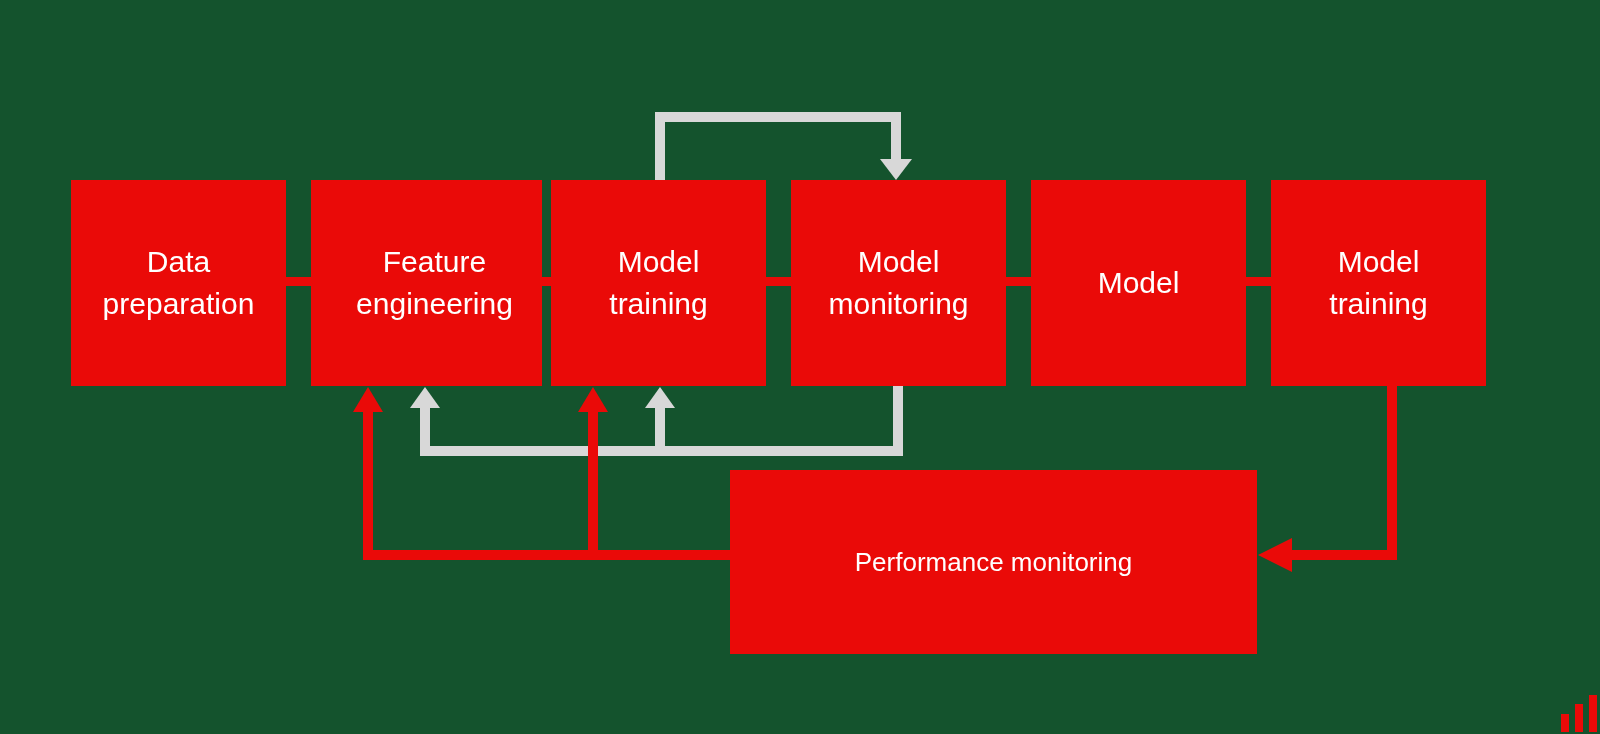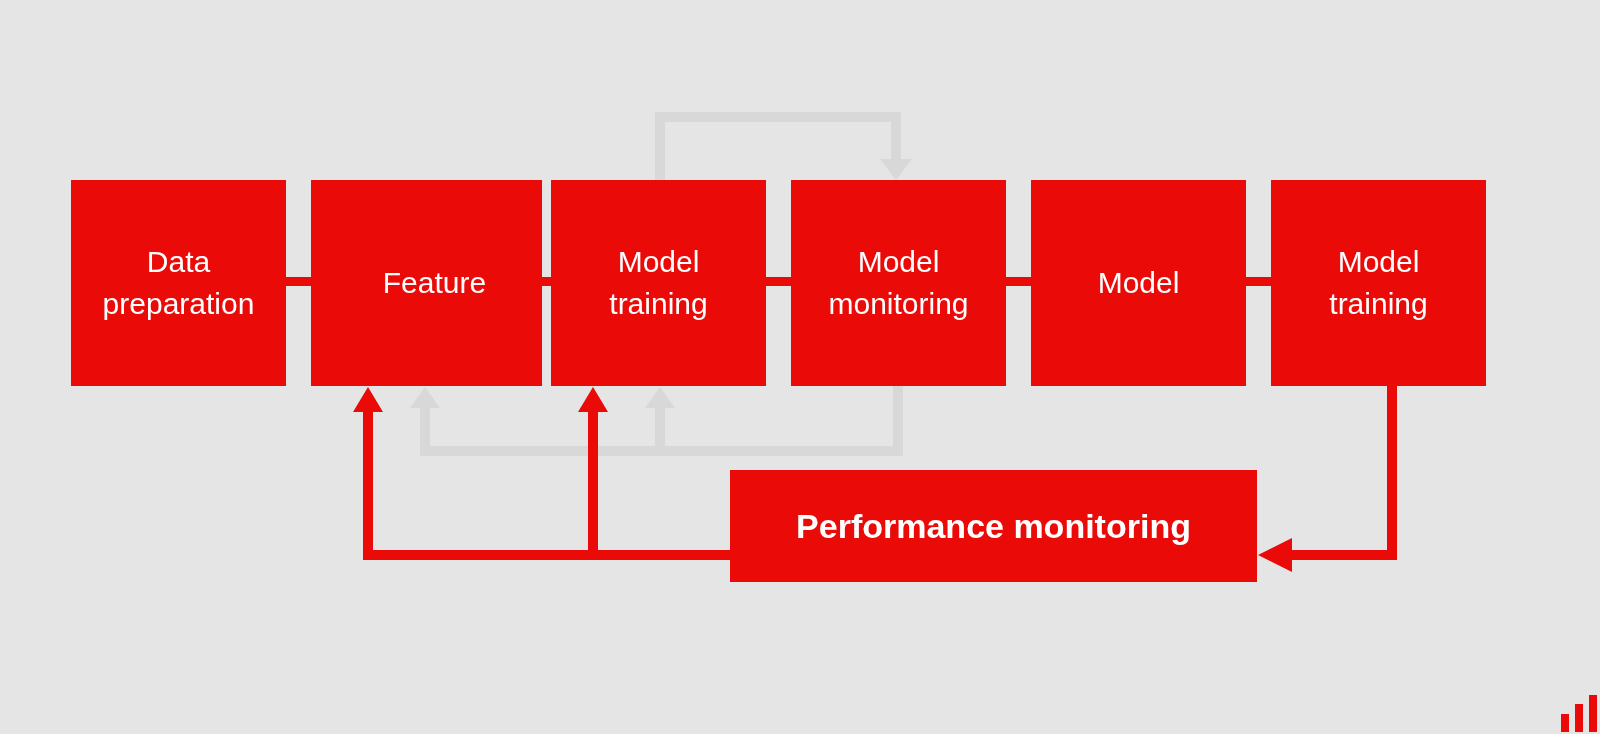--- a/index.html
+++ b/index.html
@@ -1,39 +1,39 @@
 <!DOCTYPE html>
 <html><head>
 <meta charset="utf-8">
 <style>
   html,body{margin:0;padding:0;background:#ffffff;}
   #canvas{
     position:relative;
     width:1600px;height:734px;
-    background:#e5e5e5;
+    background:#14532d;
     overflow:hidden;
     font-family:"Liberation Sans", sans-serif;
   }
   .stage-box{
     position:absolute;
     top:180px;height:206px;width:215px;
     background:#ea0a08;
     color:#ffffff;
     display:flex;flex-direction:column;
     align-items:center;justify-content:center;
     font-size:30px;line-height:42px;
     text-align:center;
   }
   .monitor-box{
     position:absolute;
-    left:730px;top:470px;width:527px;height:112px;
+    left:730px;top:470px;width:527px;height:184px;
     background:#ea0a08;
     color:#ffffff;
     display:flex;align-items:center;justify-content:center;
-    font-size:34px;text-align:center;font-weight:bold;
+    font-size:26px;text-align:center;
   }
   .seg{position:absolute;}
   .red{background:#ea0a08;}
   .gray{background:#d8d8d8;}
   
   .connector{position:absolute;top:277px;height:9px;width:27px;background:#ea0a08;}
   
   .tri{position:absolute;width:0;height:0;}
   .tri-up-red{border-left:15px solid transparent;border-right:15px solid transparent;border-bottom:25px solid #ea0a08;}
   .tri-up-gray{border-left:15px solid transparent;border-right:15px solid transparent;border-bottom:21px solid #d8d8d8;}
@@ -86,20 +86,21 @@
   <div class="connector" style="left:765px;"></div>
   <div class="connector" style="left:1005px;"></div>
   <div class="connector" style="left:1245px;"></div>
 
   <div class="stage-box" style="left:71px;">
     <span>Data</span>
     <span>preparation</span>
   </div>
   <div class="stage-box" style="left:311px;padding-left:16px;">
     <span>Feature</span>
+    <span>engineering</span>
   </div>
   <div class="stage-box" style="left:551px;">
     <span>Model</span>
     <span>training</span>
   </div>
   <div class="stage-box" style="left:791px;">
     <span>Model</span>
     <span>monitoring</span>
   </div>
   <div class="stage-box" style="left:1031px;">

